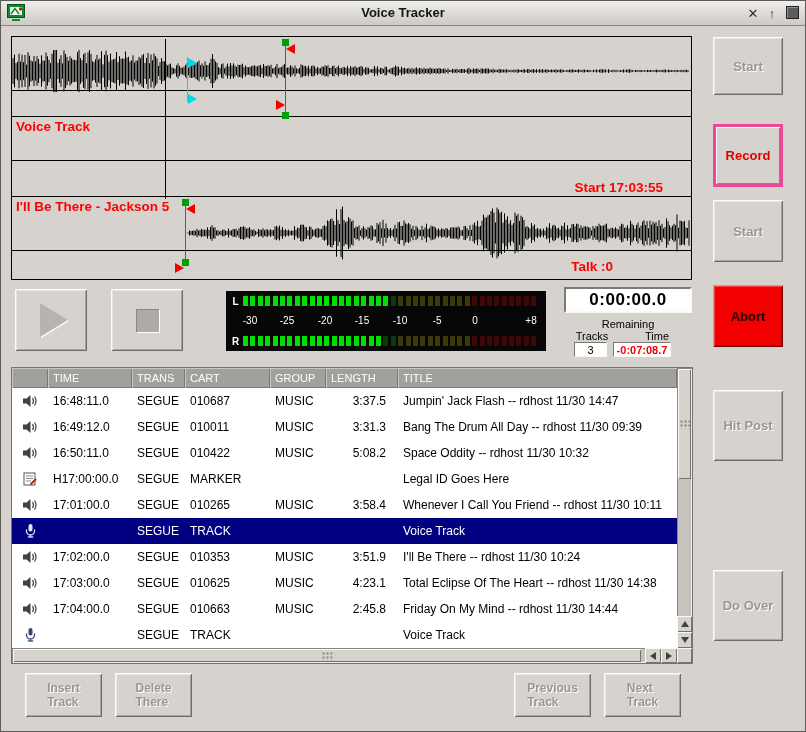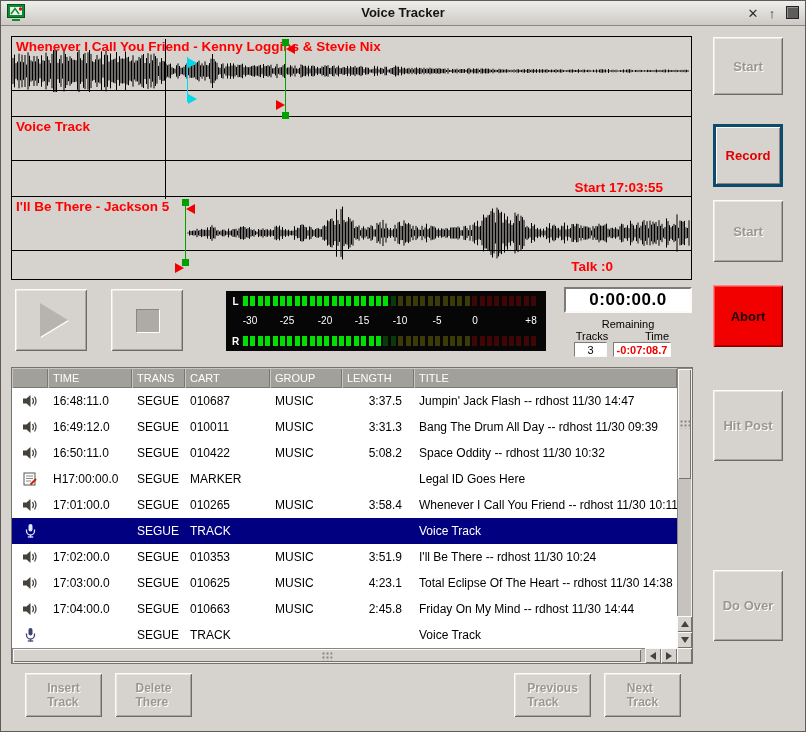--- a/index.html
+++ b/index.html
@@ -64,37 +64,37 @@
   .rem-time-lbl { position:absolute; left:625px; top:329px; width:62px; text-align:center; font-size:11px; color:#000; }
   .rem-tracks-val { position:absolute; left:573px; top:341px; width:33px; height:15px; font-size:11px;
     display:flex; align-items:center; justify-content:center; color:#000; }
   .rem-time-val { position:absolute; left:612px; top:341px; width:58px; height:15px; font-size:11px; font-weight:bold;
     display:flex; align-items:center; justify-content:center; color:#f20000; }
 
   
   .side-btn { position:absolute; left:712px; width:70px; display:flex; align-items:center; justify-content:center;
     font-size:13px; font-weight:bold; text-align:center; white-space:pre-line; }
   .dis { color:#9a978f; text-shadow:1px 1px 0 #fff; }
-  .record-btn { border:3px solid #0c4a6e; background:#d6d3ce;
+  .record-btn { border:3px solid #ec4899; background:#d6d3ce;
     box-shadow: inset 1px 1px 0 #fcfbfa, inset -1px -1px 0 #8a8782; color:#e00000; }
   .abort-btn { background:#f20000;
     box-shadow: inset 1px 1px 0 #ff8585, inset -1px -1px 0 #7c0000, inset 2px 2px 0 #fb4343, inset -2px -2px 0 #b40000;
     color:#1a0000; }
 
   
   .log { position:absolute; left:10px; top:366px; width:682px; height:297px; border:1px solid #76736e; background:#d6d3ce; }
   .log-header { position:absolute; left:0; top:0; width:665px; height:20px; display:flex; }
   .hcell { background:#a2a09a; color:#fff; font-size:11px; display:flex; align-items:center; padding-left:5px;
     box-shadow: inset 1px 1px 0 #c8c6c1, inset -1px -1px 0 #7b7873; white-space:nowrap; overflow:hidden; }
   .log-body { position:absolute; left:0; top:20px; width:665px; height:260px; background:#fff; overflow:hidden; }
   .lrow { display:flex; height:26px; font-size:12px; color:#000; background:#fff; }
   .lrow.selected { background:#000080; color:#fff; }
   .c { display:flex; align-items:center; padding-left:5px; white-space:nowrap; overflow:hidden; }
   .w-icon { width:36px; justify-content:center; padding-left:0; }
-  .w-time { width:84px; } .w-trans { width:53px; } .w-cart { width:85px; } .w-group { width:72px; }
+  .w-time { width:84px; } .w-trans { width:53px; } .w-cart { width:85px; } .w-group { width:56px; }
   .w-length { width:72px; justify-content:flex-end; padding-right:12px;text-align:right; }
   .w-title { flex:1; }
 
   
   .vscroll { position:absolute; right:0; top:0; width:15px; height:280px; background:#c6c3be;
     box-shadow: inset 1px 1px 0 #8a8782, inset -1px -1px 0 #efeeec; }
   .vthumb { position:absolute; left:1px; top:1px; width:13px; height:110px; }
   .sbtn { position:absolute; display:flex; align-items:center; justify-content:center; }
   .v-up { left:0; bottom:16px; width:15px; height:16px; }
   .v-down { left:0; bottom:0; width:15px; height:16px; }
@@ -137,21 +137,20 @@
     <div class="wc wc-shade">↑</div>
     <div class="wc-box"></div>
   </div>
 
   <div class="wave-area">
     <div class="panel">
       <svg id="wf1" class="wave-svg" width="679" height="80">
           <path d="M1.0 21.0L1.0 47.0M2.5 17.6L2.5 50.4M4.0 26.1L4.0 41.9M5.5 24.7L5.5 43.3M7.0 16.6L7.0 51.4M8.5 24.7L8.5 43.3M10.0 17.7L10.0 50.3M11.5 25.2L11.5 42.8M13.0 18.0L13.0 50.0M14.5 27.7L14.5 40.3M16.0 15.3L16.0 52.7M17.5 18.7L17.5 49.3M19.0 23.4L19.0 44.6M20.5 24.5L20.5 43.5M22.0 19.0L22.0 49.0M23.5 24.4L23.5 43.6M25.0 19.2L25.0 48.8M26.5 22.0L26.5 46.0M28.0 26.6L28.0 41.4M29.5 18.3L29.5 49.7M31.0 23.3L31.0 44.7M32.5 23.9L32.5 44.1M34.0 15.6L34.0 52.4M35.5 19.3L35.5 48.7M37.0 22.9L37.0 45.1M38.5 26.2L38.5 41.8M40.0 16.8L40.0 51.2M41.5 13.1L41.5 54.9M43.0 12.9L43.0 55.1M44.5 13.0L44.5 55.0M46.0 25.8L46.0 42.2M47.5 22.0L47.5 46.0M49.0 18.2L49.0 49.8M50.5 26.4L50.5 41.6M52.0 13.5L52.0 54.5M53.5 17.0L53.5 51.0M55.0 19.9L55.0 48.1M56.5 23.8L56.5 44.2M58.0 19.3L58.0 48.7M59.5 21.3L59.5 46.7M61.0 22.7L61.0 45.3M62.5 22.9L62.5 45.1M64.0 23.3L64.0 44.7M65.5 15.2L65.5 52.8M67.0 12.9L67.0 55.1M68.5 21.2L68.5 46.8M70.0 23.2L70.0 44.8M71.5 17.2L71.5 50.8M73.0 15.9L73.0 52.1M74.5 26.2L74.5 41.8M76.0 15.3L76.0 52.7M77.5 13.0L77.5 55.0M79.0 16.9L79.0 51.1M80.5 24.2L80.5 43.8M82.0 25.1L82.0 42.9M83.5 22.4L83.5 45.6M85.0 18.0L85.0 50.0M86.5 22.6L86.5 45.4M88.0 21.5L88.0 46.5M89.5 14.3L89.5 53.7M91.0 27.3L91.0 40.7M92.5 17.8L92.5 50.2M94.0 13.6L94.0 54.4M95.5 18.2L95.5 49.8M97.0 24.6L97.0 43.4M98.5 16.6L98.5 51.4M100.0 22.9L100.0 45.1M101.5 22.3L101.5 45.7M103.0 21.6L103.0 46.4M104.5 15.0L104.5 53.0M106.0 25.1L106.0 42.9M107.5 19.2L107.5 48.8M109.0 21.7L109.0 46.3M110.5 21.4L110.5 46.6M112.0 21.8L112.0 46.2M113.5 14.5L113.5 53.5M115.0 20.5L115.0 47.5M116.5 19.8L116.5 48.2M118.0 24.4L118.0 43.6M119.5 23.5L119.5 44.5M121.0 18.3L121.0 49.7M122.5 25.5L122.5 42.5M124.0 23.5L124.0 44.5M125.5 23.6L125.5 44.4M127.0 19.9L127.0 48.1M128.5 21.3L128.5 46.7M130.0 18.2L130.0 49.8M131.5 17.0L131.5 51.0M133.0 26.0L133.0 42.0M134.5 21.0L134.5 47.0M136.0 16.1L136.0 51.9M137.5 26.3L137.5 41.7M139.0 17.5L139.0 50.5M140.5 23.3L140.5 44.7M142.0 16.6L142.0 51.4M143.5 19.1L143.5 48.9M145.0 21.3L145.0 46.7M146.5 29.0L146.5 39.0M148.0 25.2L148.0 42.8M149.5 21.1L149.5 46.9M151.0 24.0L151.0 44.0M152.5 24.5L152.5 43.5M154.0 26.8L154.0 41.2M155.5 28.3L155.5 39.7M157.0 27.4L157.0 40.6M158.5 26.6L158.5 41.4M160.0 30.3L160.0 37.7M161.5 31.1L161.5 36.9M163.0 31.7L163.0 36.3M164.5 28.3L164.5 39.7M166.0 26.4L166.0 41.6M167.5 29.0L167.5 39.0M169.0 30.7L169.0 37.3M170.5 30.7L170.5 37.3M172.0 29.7L172.0 38.3M173.5 27.9L173.5 40.1M175.0 26.3L175.0 41.7M176.5 29.8L176.5 38.2M178.0 27.2L178.0 40.8M179.5 27.2L179.5 40.8M181.0 27.2L181.0 40.8M182.5 27.8L182.5 40.2M184.0 25.8L184.0 42.2M185.5 25.1L185.5 42.9M187.0 23.6L187.0 44.4M188.5 28.3L188.5 39.7M190.0 26.4L190.0 41.6M191.5 28.6L191.5 39.4M193.0 24.4L193.0 43.6M194.5 28.0L194.5 40.0M196.0 28.3L196.0 39.7M197.5 26.1L197.5 41.9M199.0 21.7L199.0 46.3M200.5 17.0L200.5 51.0M202.0 22.0L202.0 46.0M203.5 24.4L203.5 43.6M205.0 25.7L205.0 42.3M206.5 30.2L206.5 37.8M208.0 30.9L208.0 37.1M209.5 27.2L209.5 40.8M211.0 26.4L211.0 41.6M212.5 31.3L212.5 36.7M214.0 29.4L214.0 38.6M215.5 26.5L215.5 41.5M217.0 29.4L217.0 38.6M218.5 26.1L218.5 41.9M220.0 28.6L220.0 39.4M221.5 26.4L221.5 41.6M223.0 28.5L223.0 39.5M224.5 30.0L224.5 38.0M226.0 27.7L226.0 40.3M227.5 28.1L227.5 39.9M229.0 27.7L229.0 40.3M230.5 26.7L230.5 41.3M232.0 30.3L232.0 37.7M233.5 28.5L233.5 39.5M235.0 30.0L235.0 38.0M236.5 30.3L236.5 37.7M238.0 29.8L238.0 38.2M239.5 29.2L239.5 38.8M241.0 28.7L241.0 39.3M242.5 28.3L242.5 39.7M244.0 29.4L244.0 38.6M245.5 29.3L245.5 38.7M247.0 28.5L247.0 39.5M248.5 27.9L248.5 40.1M250.0 30.8L250.0 37.2M251.5 27.0L251.5 41.0M253.0 29.2L253.0 38.8M254.5 29.0L254.5 39.0M256.0 28.1L256.0 39.9M257.5 29.3L257.5 38.7M259.0 27.7L259.0 40.3M260.5 31.4L260.5 36.6M262.0 31.1L262.0 36.9M263.5 29.5L263.5 38.5M265.0 26.9L265.0 41.1M266.5 31.2L266.5 36.8M268.0 30.2L268.0 37.8M269.5 30.2L269.5 37.8M271.0 28.3L271.0 39.7M272.5 27.0L272.5 41.0M274.0 31.2L274.0 36.8M275.5 30.5L275.5 37.5M277.0 30.4L277.0 37.6M278.5 28.2L278.5 39.8M280.0 29.4L280.0 38.6M281.5 31.3L281.5 36.7M283.0 28.5L283.0 39.5M284.5 31.4L284.5 36.6M286.0 31.8L286.0 36.2M287.5 30.9L287.5 37.1M289.0 27.4L289.0 40.6M290.5 28.2L290.5 39.8M292.0 29.1L292.0 38.9M293.5 28.8L293.5 39.2M295.0 30.5L295.0 37.5M296.5 28.7L296.5 39.3M298.0 31.6L298.0 36.4M299.5 28.9L299.5 39.1M301.0 28.5L301.0 39.5M302.5 29.2L302.5 38.8M304.0 31.5L304.0 36.5M305.5 29.9L305.5 38.1M307.0 31.3L307.0 36.7M308.5 31.2L308.5 36.8M310.0 29.4L310.0 38.6M311.5 29.9L311.5 38.1M313.0 28.3L313.0 39.7M314.5 29.1L314.5 38.9M316.0 28.2L316.0 39.8M317.5 31.0L317.5 37.0M319.0 30.8L319.0 37.2M320.5 29.0L320.5 39.0M322.0 28.6L322.0 39.4M323.5 31.4L323.5 36.6M325.0 30.1L325.0 37.9M326.5 28.6L326.5 39.4M328.0 31.0L328.0 37.0M329.5 31.3L329.5 36.7M331.0 30.1L331.0 37.9M332.5 30.2L332.5 37.8M334.0 31.0L334.0 37.0M335.5 28.9L335.5 39.1M337.0 31.4L337.0 36.6M338.5 29.2L338.5 38.8M340.0 30.3L340.0 37.7M341.5 30.3L341.5 37.7M343.0 28.9L343.0 39.1M344.5 30.7L344.5 37.3M346.0 30.4L346.0 37.6M347.5 29.8L347.5 38.2M349.0 28.9L349.0 39.1M350.5 29.9L350.5 38.1M352.0 32.2L352.0 35.8M353.5 30.4L353.5 37.6M355.0 30.5L355.0 37.5M356.5 30.8L356.5 37.2M358.0 32.4L358.0 35.6M359.5 32.4L359.5 35.6M361.0 31.8L361.0 36.2M362.5 28.9L362.5 39.1M364.0 31.5L364.0 36.5M365.5 29.4L365.5 38.6M367.0 32.4L367.0 35.6M368.5 30.8L368.5 37.2M370.0 31.0L370.0 37.0M371.5 32.1L371.5 35.9M373.0 29.7L373.0 38.3M374.5 29.8L374.5 38.2M376.0 32.6L376.0 35.4M377.5 32.4L377.5 35.6M379.0 31.1L379.0 36.9M380.5 30.9L380.5 37.1M382.0 30.0L382.0 38.0M383.5 28.5L383.5 39.5M385.0 29.7L385.0 38.3M386.5 29.7L386.5 38.3M388.0 32.2L388.0 35.8M389.5 29.7L389.5 38.3M391.0 31.3L391.0 36.7M392.5 30.7L392.5 37.3M394.0 31.8L394.0 36.2M395.5 31.5L395.5 36.5M397.0 30.9L397.0 37.1M398.5 32.3L398.5 35.7M400.0 30.8L400.0 37.2M401.5 32.4L401.5 35.6M403.0 31.1L403.0 36.9M404.5 30.4L404.5 37.6M406.0 31.8L406.0 36.2M407.5 30.9L407.5 37.1M409.0 31.1L409.0 36.9M410.5 32.3L410.5 35.7M412.0 30.7L412.0 37.3M413.5 32.0L413.5 36.0M415.0 31.4L415.0 36.6M416.5 31.8L416.5 36.2M418.0 30.6L418.0 37.4M419.5 31.6L419.5 36.4M421.0 31.5L421.0 36.5M422.5 32.0L422.5 36.0M424.0 31.2L424.0 36.8M425.5 31.8L425.5 36.2M427.0 31.0L427.0 37.0M428.5 31.6L428.5 36.4M430.0 31.9L430.0 36.1M431.5 31.8L431.5 36.2M433.0 31.5L433.0 36.5M434.5 33.0L434.5 35.0M436.0 31.3L436.0 36.7M437.5 33.1L437.5 34.9M439.0 33.0L439.0 35.0M440.5 31.9L440.5 36.1M442.0 32.3L442.0 35.7M443.5 32.5L443.5 35.5M445.0 31.7L445.0 36.3M446.5 33.1L446.5 34.9M448.0 32.0L448.0 36.0M449.5 32.1L449.5 35.9M451.0 32.1L451.0 35.9M452.5 32.1L452.5 35.9M454.0 32.9L454.0 35.1M455.5 31.8L455.5 36.2M457.0 30.9L457.0 37.1M458.5 32.4L458.5 35.6M460.0 32.6L460.0 35.4M461.5 31.4L461.5 36.6M463.0 32.0L463.0 36.0M464.5 31.6L464.5 36.4M466.0 31.6L466.0 36.4M467.5 33.0L467.5 35.0M469.0 31.5L469.0 36.5M470.5 31.5L470.5 36.5M472.0 32.1L472.0 35.9M473.5 31.6L473.5 36.4M475.0 31.6L475.0 36.4M476.5 31.7L476.5 36.3M478.0 32.4L478.0 35.6M479.5 32.9L479.5 35.1M481.0 31.7L481.0 36.3M482.5 32.8L482.5 35.2M484.0 32.7L484.0 35.3M485.5 33.0L485.5 35.0M487.0 31.8L487.0 36.2M488.5 32.4L488.5 35.6M490.0 32.4L490.0 35.6M491.5 32.6L491.5 35.4M493.0 32.6L493.0 35.4M494.5 32.3L494.5 35.7M496.0 32.7L496.0 35.3M497.5 33.3L497.5 34.7M499.0 32.7L499.0 35.3M500.5 33.3L500.5 34.7M502.0 32.4L502.0 35.6M503.5 33.3L503.5 34.7M505.0 32.3L505.0 35.7M506.5 32.3L506.5 35.7M508.0 33.0L508.0 35.0M509.5 32.9L509.5 35.1M511.0 32.5L511.0 35.5M512.5 32.2L512.5 35.8M514.0 33.1L514.0 34.9M515.5 32.1L515.5 35.9M517.0 32.0L517.0 36.0M518.5 33.1L518.5 34.9M520.0 32.5L520.0 35.5M521.5 32.1L521.5 35.9M523.0 32.9L523.0 35.1M524.5 32.1L524.5 35.9M526.0 33.2L526.0 34.8M527.5 32.2L527.5 35.8M529.0 32.7L529.0 35.3M530.5 32.2L530.5 35.8M532.0 32.7L532.0 35.3M533.5 32.7L533.5 35.3M535.0 32.2L535.0 35.8M536.5 33.1L536.5 34.9M538.0 32.9L538.0 35.1M539.5 32.6L539.5 35.4M541.0 32.9L541.0 35.1M542.5 32.9L542.5 35.1M544.0 32.2L544.0 35.8M545.5 33.1L545.5 34.9M547.0 32.7L547.0 35.3M548.5 32.4L548.5 35.6M550.0 32.5L550.0 35.5M551.5 33.1L551.5 34.9M553.0 33.3L553.0 34.7M554.5 33.3L554.5 34.7M556.0 32.9L556.0 35.1M557.5 32.7L557.5 35.3M559.0 32.6L559.0 35.4M560.5 32.4L560.5 35.6M562.0 32.9L562.0 35.1M563.5 33.0L563.5 35.0M565.0 33.0L565.0 35.0M566.5 32.2L566.5 35.8M568.0 33.0L568.0 35.0M569.5 33.3L569.5 34.7M571.0 32.6L571.0 35.4M572.5 32.6L572.5 35.4M574.0 33.2L574.0 34.8M575.5 32.9L575.5 35.1M577.0 32.8L577.0 35.2M578.5 33.4L578.5 34.6M580.0 33.4L580.0 34.6M581.5 32.8L581.5 35.2M583.0 33.3L583.0 34.7M584.5 32.4L584.5 35.6M586.0 33.3L586.0 34.7M587.5 32.6L587.5 35.4M589.0 32.2L589.0 35.8M590.5 32.3L590.5 35.7M592.0 32.6L592.0 35.4M593.5 32.5L593.5 35.5M595.0 33.5L595.0 34.5M596.5 32.0L596.5 36.0M598.0 33.2L598.0 34.8M599.5 33.3L599.5 34.7M601.0 32.7L601.0 35.3M602.5 33.4L602.5 34.6M604.0 32.7L604.0 35.3M605.5 33.5L605.5 34.5M607.0 33.3L607.0 34.7M608.5 33.1L608.5 34.9M610.0 33.2L610.0 34.8M611.5 32.4L611.5 35.6M613.0 33.3L613.0 34.7M614.5 32.7L614.5 35.3M616.0 32.5L616.0 35.5M617.5 32.2L617.5 35.8M619.0 32.7L619.0 35.3M620.5 33.2L620.5 34.8M622.0 33.5L622.0 34.5M623.5 33.0L623.5 35.0M625.0 32.9L625.0 35.1M626.5 33.5L626.5 34.5M628.0 32.8L628.0 35.2M629.5 33.1L629.5 34.9M631.0 33.3L631.0 34.7M632.5 33.3L632.5 34.7M634.0 33.3L634.0 34.7M635.5 32.9L635.5 35.1M637.0 33.0L637.0 35.0M638.5 33.1L638.5 34.9M640.0 33.1L640.0 34.9M641.5 33.5L641.5 34.5M643.0 32.9L643.0 35.1M644.5 32.6L644.5 35.4M646.0 33.0L646.0 35.0M647.5 33.4L647.5 34.6M649.0 32.9L649.0 35.1M650.5 33.2L650.5 34.8M652.0 32.6L652.0 35.4M653.5 32.6L653.5 35.4M655.0 33.4L655.0 34.6M656.5 32.6L656.5 35.4M658.0 33.0L658.0 35.0M659.5 33.2L659.5 34.8M661.0 33.0L661.0 35.0M662.5 33.4L662.5 34.6M664.0 32.8L664.0 35.2M665.5 33.2L665.5 34.8M667.0 33.2L667.0 34.8M668.5 33.3L668.5 34.7M670.0 32.8L670.0 35.2M671.5 33.3L671.5 34.7M673.0 32.7L673.0 35.3M674.5 32.8L674.5 35.2M676.0 33.1L676.0 34.9" stroke="#000" stroke-width="1" fill="none"></path>
         </svg>
       <div class="divider" style="top:53px"></div>
-      <div class="panel-title">Whenever I Call You Friend - Kenny Loggins &amp; Stevie Nix</div>
     </div>
     <div class="panel">
       <div class="divider" style="top:43px"></div>
       <div class="panel-title">Voice Track</div>
       <div class="panel-corner" style="right:28px;bottom:1px">Start 17:03:55</div>
     </div>
     <div class="panel last">
       <svg id="wf3" class="wave-svg" width="679" height="80">
           <path d="M176.0 35.4L176.0 36.6M177.5 33.5L177.5 38.5M179.0 34.0L179.0 38.0M180.5 33.8L180.5 38.2M182.0 33.3L182.0 38.7M183.5 33.8L183.5 38.2M185.0 31.8L185.0 40.2M186.5 33.6L186.5 38.4M188.0 33.0L188.0 39.0M189.5 31.9L189.5 40.1M191.0 32.7L191.0 39.3M192.5 32.8L192.5 39.2M194.0 32.8L194.0 39.2M195.5 30.4L195.5 41.6M197.0 32.9L197.0 39.1M198.5 30.0L198.5 42.0M200.0 28.2L200.0 43.8M201.5 30.7L201.5 41.3M203.0 30.3L203.0 41.7M204.5 33.6L204.5 38.4M206.0 33.0L206.0 39.0M207.5 34.5L207.5 37.5M209.0 33.7L209.0 38.3M210.5 32.7L210.5 39.3M212.0 32.6L212.0 39.4M213.5 33.6L213.5 38.4M215.0 34.2L215.0 37.8M216.5 31.6L216.5 40.4M218.0 33.9L218.0 38.1M219.5 33.3L219.5 38.7M221.0 32.0L221.0 40.0M222.5 32.3L222.5 39.7M224.0 31.7L224.0 40.3M225.5 33.7L225.5 38.3M227.0 31.3L227.0 40.7M228.5 29.8L228.5 42.2M230.0 30.0L230.0 42.0M231.5 29.2L231.5 42.8M233.0 30.1L233.0 41.9M234.5 31.8L234.5 40.2M236.0 31.2L236.0 40.8M237.5 30.2L237.5 41.8M239.0 32.4L239.0 39.6M240.5 33.1L240.5 38.9M242.0 32.3L242.0 39.7M243.5 33.9L243.5 38.1M245.0 34.7L245.0 37.3M246.5 32.0L246.5 40.0M248.0 32.8L248.0 39.2M249.5 32.7L249.5 39.3M251.0 31.4L251.0 40.6M252.5 33.1L252.5 38.9M254.0 32.4L254.0 39.6M255.5 32.3L255.5 39.7M257.0 33.4L257.0 38.6M258.5 32.2L258.5 39.8M260.0 33.4L260.0 38.6M261.5 33.0L261.5 39.0M263.0 29.6L263.0 42.4M264.5 28.8L264.5 43.2M266.0 30.2L266.0 41.8M267.5 28.6L267.5 43.4M269.0 32.7L269.0 39.3M270.5 30.1L270.5 41.9M272.0 33.2L272.0 38.8M273.5 32.1L273.5 39.9M275.0 33.5L275.0 38.5M276.5 32.7L276.5 39.3M278.0 33.9L278.0 38.1M279.5 33.6L279.5 38.4M281.0 33.7L281.0 38.3M282.5 29.2L282.5 42.8M284.0 32.8L284.0 39.2M285.5 30.7L285.5 41.3M287.0 31.1L287.0 40.9M288.5 28.0L288.5 44.0M290.0 27.4L290.0 44.6M291.5 27.8L291.5 44.2M293.0 29.8L293.0 42.2M294.5 30.3L294.5 41.7M296.0 33.2L296.0 38.8M297.5 29.4L297.5 42.6M299.0 30.1L299.0 41.9M300.5 32.4L300.5 39.6M302.0 33.1L302.0 38.9M303.5 32.0L303.5 40.0M305.0 31.2L305.0 40.8M306.5 31.3L306.5 40.7M308.0 32.1L308.0 39.9M309.5 32.2L309.5 39.8M311.0 29.2L311.0 42.8M312.5 28.2L312.5 43.8M314.0 29.3L314.0 42.7M315.5 23.4L315.5 48.6M317.0 24.2L317.0 47.8M318.5 22.1L318.5 49.9M320.0 21.5L320.0 50.5M321.5 24.0L321.5 48.0M323.0 27.9L323.0 44.1M324.5 12.3L324.5 59.7M326.0 23.2L326.0 48.8M327.5 27.1L327.5 44.9M329.0 12.1L329.0 59.9M330.5 9.6L330.5 62.4M332.0 22.9L332.0 49.1M333.5 25.2L333.5 46.8M335.0 24.3L335.0 47.7M336.5 20.0L336.5 52.0M338.0 21.5L338.0 50.5M339.5 24.5L339.5 47.5M341.0 23.4L341.0 48.6M342.5 31.1L342.5 40.9M344.0 29.4L344.0 42.6M345.5 30.1L345.5 41.9M347.0 28.4L347.0 43.6M348.5 33.2L348.5 38.8M350.0 31.1L350.0 40.9M351.5 29.4L351.5 42.6M353.0 31.4L353.0 40.6M354.5 32.7L354.5 39.3M356.0 30.0L356.0 42.0M357.5 30.8L357.5 41.2M359.0 28.2L359.0 43.8M360.5 29.2L360.5 42.8M362.0 32.4L362.0 39.6M363.5 32.4L363.5 39.6M365.0 26.0L365.0 46.0M366.5 27.7L366.5 44.3M368.0 25.2L368.0 46.8M369.5 31.3L369.5 40.7M371.0 22.9L371.0 49.1M372.5 31.6L372.5 40.4M374.0 26.5L374.0 45.5M375.5 31.0L375.5 41.0M377.0 32.6L377.0 39.4M378.5 31.1L378.5 40.9M380.0 33.1L380.0 38.9M381.5 31.8L381.5 40.2M383.0 27.8L383.0 44.2M384.5 31.6L384.5 40.4M386.0 25.4L386.0 46.6M387.5 24.8L387.5 47.2M389.0 28.8L389.0 43.2M390.5 29.0L390.5 43.0M392.0 23.4L392.0 48.6M393.5 26.3L393.5 45.7M395.0 27.2L395.0 44.8M396.5 25.9L396.5 46.1M398.0 27.3L398.0 44.7M399.5 31.7L399.5 40.3M401.0 28.8L401.0 43.2M402.5 33.1L402.5 38.9M404.0 28.9L404.0 43.1M405.5 30.5L405.5 41.5M407.0 32.5L407.0 39.5M408.5 33.0L408.5 39.0M410.0 28.8L410.0 43.2M411.5 32.7L411.5 39.3M413.0 30.5L413.0 41.5M414.5 26.7L414.5 45.3M416.0 32.2L416.0 39.8M417.5 31.2L417.5 40.8M419.0 28.7L419.0 43.3M420.5 29.4L420.5 42.6M422.0 29.4L422.0 42.6M423.5 30.6L423.5 41.4M425.0 32.7L425.0 39.3M426.5 31.4L426.5 40.6M428.0 33.0L428.0 39.0M429.5 31.3L429.5 40.7M431.0 31.9L431.0 40.1M432.5 32.7L432.5 39.3M434.0 31.1L434.0 40.9M435.5 31.6L435.5 40.4M437.0 33.0L437.0 39.0M438.5 30.6L438.5 41.4M440.0 30.3L440.0 41.7M441.5 30.5L441.5 41.5M443.0 30.3L443.0 41.7M444.5 30.6L444.5 41.4M446.0 29.4L446.0 42.6M447.5 30.6L447.5 41.4M449.0 33.2L449.0 38.8M450.5 33.2L450.5 38.8M452.0 29.2L452.0 42.8M453.5 28.9L453.5 43.1M455.0 30.9L455.0 41.1M456.5 33.2L456.5 38.8M458.0 28.3L458.0 43.7M459.5 33.0L459.5 39.0M461.0 27.6L461.0 44.4M462.5 25.5L462.5 46.5M464.0 28.9L464.0 43.1M465.5 23.8L465.5 48.2M467.0 29.7L467.0 42.3M468.5 28.9L468.5 43.1M470.0 23.7L470.0 48.3M471.5 17.6L471.5 54.4M473.0 20.5L473.0 51.5M474.5 20.5L474.5 51.5M476.0 18.3L476.0 53.7M477.5 17.8L477.5 54.2M479.0 14.1L479.0 57.9M480.5 11.5L480.5 60.5M482.0 15.6L482.0 56.4M483.5 25.5L483.5 46.5M485.0 10.6L485.0 61.4M486.5 12.6L486.5 59.4M488.0 15.8L488.0 56.2M489.5 14.8L489.5 57.2M491.0 25.6L491.0 46.4M492.5 16.4L492.5 55.6M494.0 22.7L494.0 49.3M495.5 19.4L495.5 52.6M497.0 26.4L497.0 45.6M498.5 23.3L498.5 48.7M500.0 27.9L500.0 44.1M501.5 26.2L501.5 45.8M503.0 15.6L503.0 56.4M504.5 18.7L504.5 53.3M506.0 16.9L506.0 55.1M507.5 23.9L507.5 48.1M509.0 18.7L509.0 53.3M510.5 20.1L510.5 51.9M512.0 22.9L512.0 49.1M513.5 30.3L513.5 41.7M515.0 29.1L515.0 42.9M516.5 30.4L516.5 41.6M518.0 31.6L518.0 40.4M519.5 26.0L519.5 46.0M521.0 29.1L521.0 42.9M522.5 27.5L522.5 44.5M524.0 32.1L524.0 39.9M525.5 30.9L525.5 41.1M527.0 32.6L527.0 39.4M528.5 31.6L528.5 40.4M530.0 33.7L530.0 38.3M531.5 31.7L531.5 40.3M533.0 33.6L533.0 38.4M534.5 29.8L534.5 42.2M536.0 30.8L536.0 41.2M537.5 26.2L537.5 45.8M539.0 31.6L539.0 40.4M540.5 28.7L540.5 43.3M542.0 27.7L542.0 44.3M543.5 28.9L543.5 43.1M545.0 31.3L545.0 40.7M546.5 30.8L546.5 41.2M548.0 32.6L548.0 39.4M549.5 28.7L549.5 43.3M551.0 29.3L551.0 42.7M552.5 25.6L552.5 46.4M554.0 32.4L554.0 39.6M555.5 28.4L555.5 43.6M557.0 32.1L557.0 39.9M558.5 31.1L558.5 40.9M560.0 27.1L560.0 44.9M561.5 27.1L561.5 44.9M563.0 29.3L563.0 42.7M564.5 26.7L564.5 45.3M566.0 26.9L566.0 45.1M567.5 31.1L567.5 40.9M569.0 28.4L569.0 43.6M570.5 31.0L570.5 41.0M572.0 29.3L572.0 42.7M573.5 29.4L573.5 42.6M575.0 29.5L575.0 42.5M576.5 30.4L576.5 41.6M578.0 30.6L578.0 41.4M579.5 33.5L579.5 38.5M581.0 29.1L581.0 42.9M582.5 31.4L582.5 40.6M584.0 29.0L584.0 43.0M585.5 29.4L585.5 42.6M587.0 26.7L587.0 45.3M588.5 28.5L588.5 43.5M590.0 28.8L590.0 43.2M591.5 28.6L591.5 43.4M593.0 27.6L593.0 44.4M594.5 26.6L594.5 45.4M596.0 31.5L596.0 40.5M597.5 32.5L597.5 39.5M599.0 30.9L599.0 41.1M600.5 30.8L600.5 41.2M602.0 31.8L602.0 40.2M603.5 30.3L603.5 41.7M605.0 31.7L605.0 40.3M606.5 32.6L606.5 39.4M608.0 29.2L608.0 42.8M609.5 26.7L609.5 45.3M611.0 27.3L611.0 44.7M612.5 30.9L612.5 41.1M614.0 30.4L614.0 41.6M615.5 28.2L615.5 43.8M617.0 31.2L617.0 40.8M618.5 23.7L618.5 48.3M620.0 26.7L620.0 45.3M621.5 28.4L621.5 43.6M623.0 31.7L623.0 40.3M624.5 27.9L624.5 44.1M626.0 25.5L626.0 46.5M627.5 30.7L627.5 41.3M629.0 28.7L629.0 43.3M630.5 24.7L630.5 47.3M632.0 23.1L632.0 48.9M633.5 28.1L633.5 43.9M635.0 24.2L635.0 47.8M636.5 31.3L636.5 40.7M638.0 23.6L638.0 48.4M639.5 27.7L639.5 44.3M641.0 24.6L641.0 47.4M642.5 26.6L642.5 45.4M644.0 25.0L644.0 47.0M645.5 29.2L645.5 42.8M647.0 23.2L647.0 48.8M648.5 28.8L648.5 43.2M650.0 26.8L650.0 45.2M651.5 31.5L651.5 40.5M653.0 30.0L653.0 42.0M654.5 21.4L654.5 50.6M656.0 24.1L656.0 47.9M657.5 28.2L657.5 43.8M659.0 30.3L659.0 41.7M660.5 28.9L660.5 43.1M662.0 26.9L662.0 45.1M663.5 28.2L663.5 43.8M665.0 17.4L665.0 54.6M666.5 30.8L666.5 41.2M668.0 23.6L668.0 48.4M669.5 23.9L669.5 48.1M671.0 24.7L671.0 47.3M672.5 23.9L672.5 48.1M674.0 30.4L674.0 41.6M675.5 31.0L675.5 41.0M677.0 23.3L677.0 48.7" stroke="#000" stroke-width="1" fill="none"></path>
         </svg>

